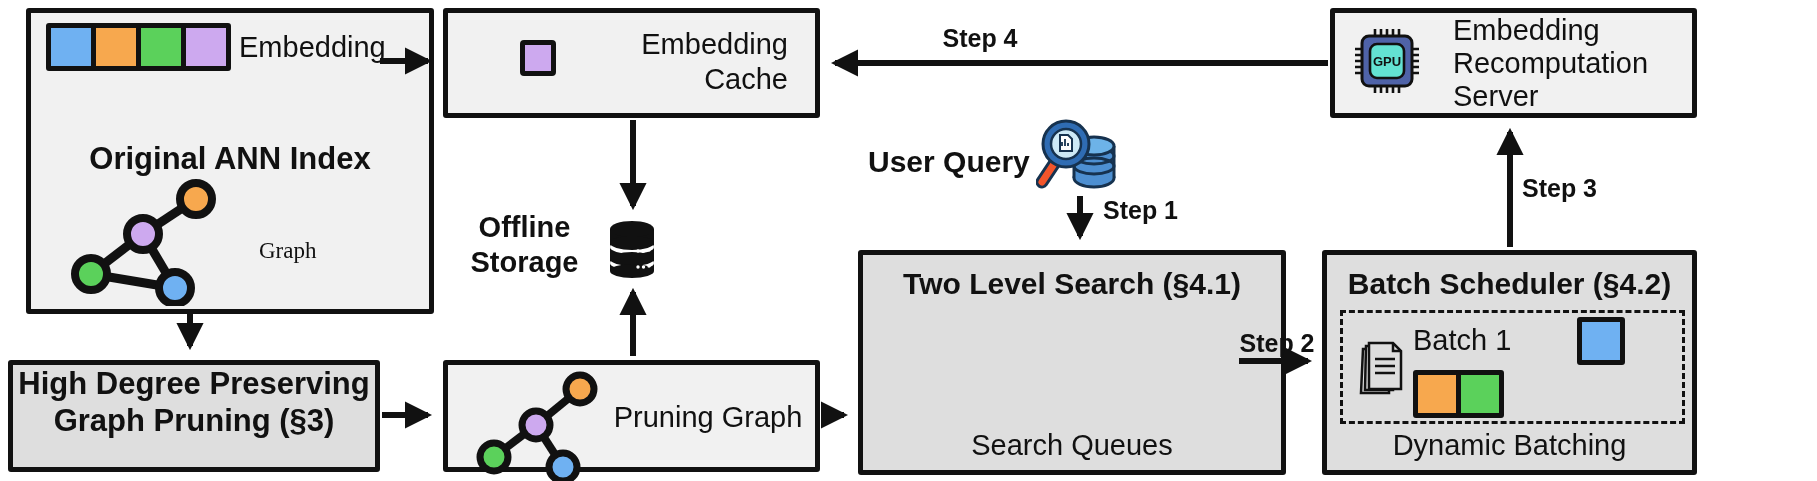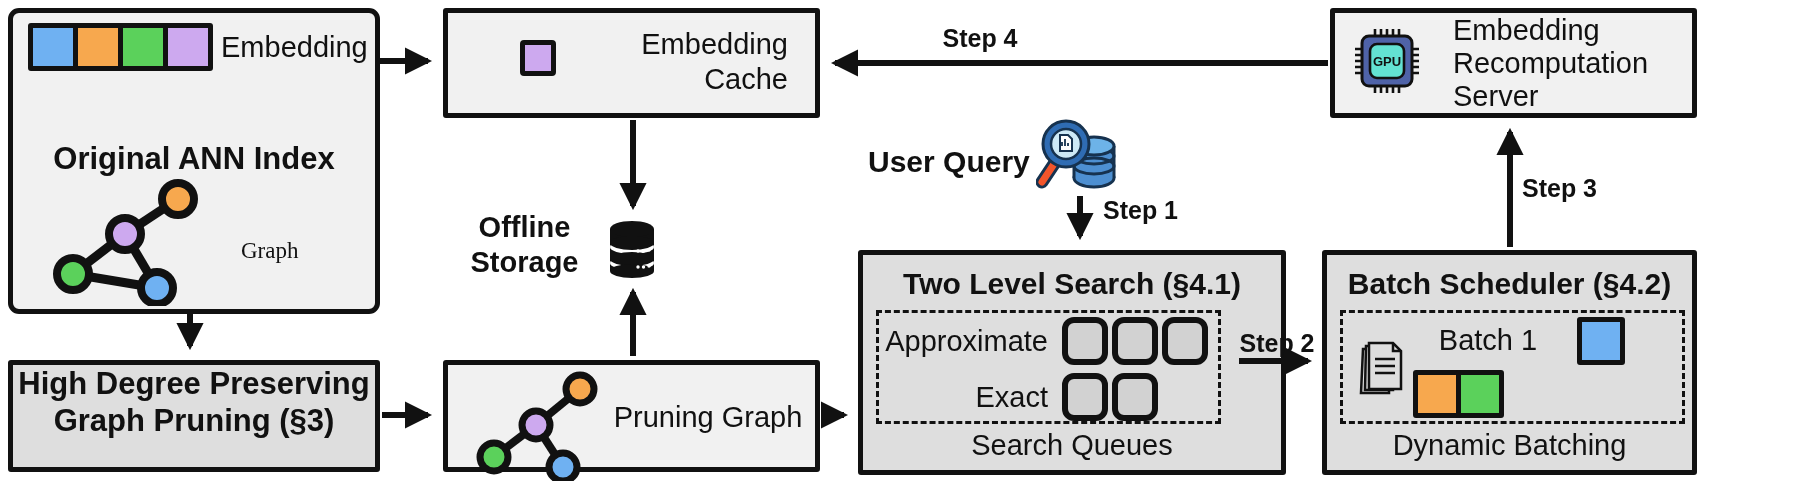--- a/index.html
+++ b/index.html
@@ -21,32 +21,32 @@
   .csq{box-sizing:border-box;border:5px solid #111;border-radius:4px;}
   
   .qrow{display:flex;align-items:center;height:56px;}
   .qlabel{flex:1;text-align:right;padding-right:14px;font-size:29px;}
   .qsquares{display:flex;gap:4px;width:150px;}
   .qsq{width:34px;height:36px;border:6px solid #111;border-radius:12px;background:#d2d2d2;}
   
   .dashed{position:absolute;border:3px dashed #111;box-sizing:border-box;}
   
   .brow{display:flex;align-items:center;height:53px;}
-  .blabel{flex:1;text-align:center;padding-right:14px;font-size:29px;}
+  .blabel{flex:1;text-align:left;padding-right:14px;font-size:29px;}
   .bsquares{display:flex;}
   .bsq{width:38px;height:38px;border:5px solid #111;border-radius:3px;box-sizing:content-box;}
   .bsq + .bsq{margin-left:-5px;}
   #arrow-overlay{position:absolute;left:0;top:0;pointer-events:none;}
 </style>
 </head>
 <body>
 
 <div id="canvas">
 
-  <div class="box" style="left:8px;top:8px;width:372px;height:306px;border-radius:11px;">
+  <div class="box" style="left:26px;top:8px;width:408px;height:306px;">
     <div class="strip" style="left:15px;top:10px;">
       <div class="sq" style="background: rgb(111, 177, 242);"></div>
       <div class="sq" style="background: rgb(247, 168, 78);"></div>
       <div class="sq" style="background: rgb(91, 209, 91);"></div>
       <div class="sq" style="background: rgb(205, 169, 239);"></div>
     </div>
     <div class="abs" style="left:208px;top:18px;font-size:29px;">Embedding</div>
     <div class="abs bold ctr" style="left:0;right:0;top:128px;font-size:31px;">Original ANN Index</div>
     <svg class="abs" style="left:32px;top:158px;" width="165" height="135" viewBox="0 0 165 135">
       <g stroke="#111" stroke-width="9">
@@ -130,37 +130,20 @@
     <circle cx="30" cy="28" r="23" fill="#2f6cb3" stroke="#16324f" stroke-width="3"></circle>
     <circle cx="30" cy="28" r="15" fill="#cde9f6" stroke="#16324f" stroke-width="2.5"></circle>
 
     <path d="M24 19 h8 l4 4 v12 h-12 z" fill="#fff" stroke="#16324f" stroke-width="2"></path>
     <path d="M26 30 v-4 M29 30 v-7 M32 30 v-3" stroke="#16324f" stroke-width="1.8"></path>
   </svg>
   <div class="abs bold" style="left:1103px;top:196px;font-size:25px;">Step 1</div>
 
   <div class="box dark" style="left:858px;top:250px;width:428px;height:225px;">
     <div class="abs bold ctr" style="left:0;right:0;top:12px;font-size:30px;">Two Level Search (§4.1)</div>
-    <div class="dashed" style="left:13px;top:55px;width:345px;height:114px;padding:0 6px;box-sizing:border-box;">
-      <div class="qrow">
-        <div class="qlabel">Approximate</div>
-        <div class="qsquares">
-            <div class="qsq"></div>
-            <div class="qsq"></div>
-            <div class="qsq"></div>
-          </div>
-      </div>
-      <div class="qrow">
-        <div class="qlabel">Exact</div>
-        <div class="qsquares">
-            <div class="qsq"></div>
-            <div class="qsq"></div>
-          </div>
-      </div>
-    </div>
     <div class="abs ctr" style="left:0;right:0;bottom:8px;font-size:29px;">Search Queues</div>
   </div>
 
   <div class="box dark" style="left:1322px;top:250px;width:375px;height:225px;">
     <div class="abs bold ctr" style="left:0;right:0;top:12px;font-size:30px;">Batch Scheduler (§4.2)</div>
     <div class="dashed" style="left:13px;top:55px;width:345px;height:114px;display:flex;align-items:center;padding:0 14px 0 12px;box-sizing:border-box;">
       <svg width="58" height="64" viewBox="0 0 58 64" style="flex:none;">
         <g fill="#dedede" stroke="#111" stroke-width="2.5">
           <path d="M8 14 h26 l0 0 v44 h-28 z"></path>
           <path d="M11 11 h27 l0 0 v44 h-28 z"></path>

